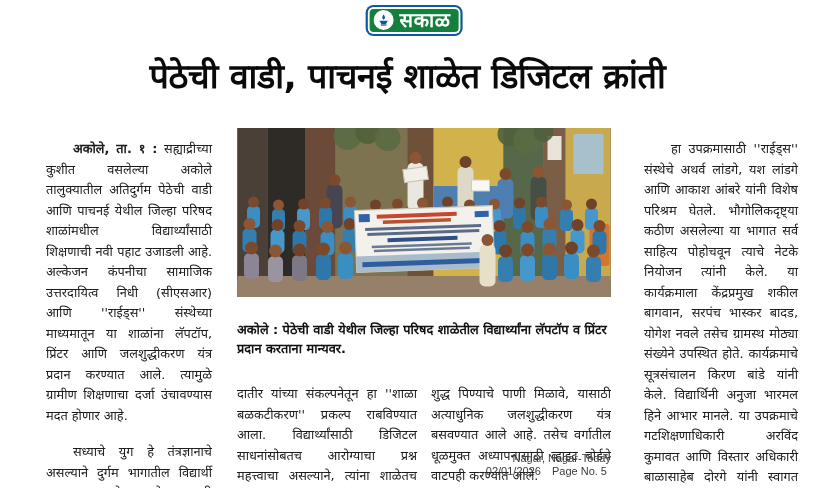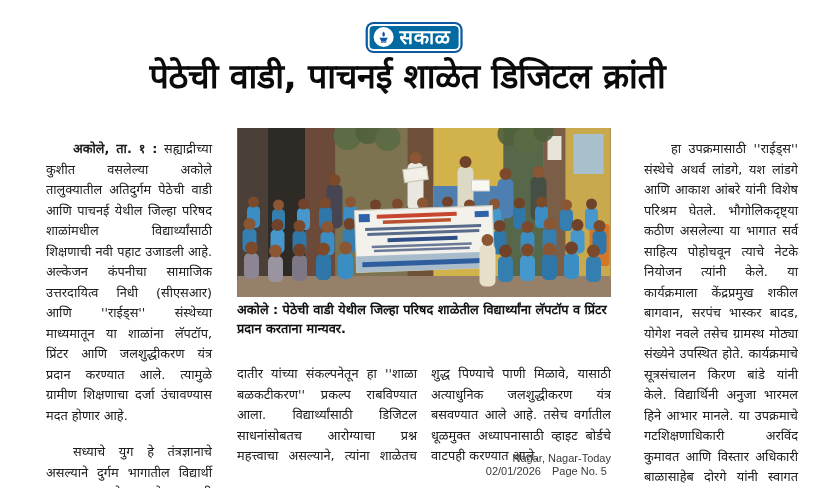--- a/index.html
+++ b/index.html
@@ -2,22 +2,22 @@
 <html><head>
 <meta charset="utf-8">
 <style>
   html,body{margin:0;padding:0;background:#ffffff;}
   .page{
     position:relative; width:828px; height:488px; overflow:hidden;
     background:#ffffff; font-family:"DejaVu Sans",sans-serif; color:#161616;
   }
   
   .logo{
-    position:absolute; top:24px; left:50%; transform:translateX(-50%);
-    background:#0369a1; border-radius:6px; padding:3px 10px 4px 6px;
+    position:absolute; top:7px; left:50%; transform:translateX(-50%);
+    background:#15803d; border-radius:6px; padding:3px 10px 4px 6px;
     display:flex; align-items:flex-start; gap:6px;
     box-shadow: inset 0 0 0 2px #ffffff, 0 0 0 2px #0d57a5;
   }
   .logo-badge{width:20px;height:20px;border-radius:50%;background:#ffffff;
     display:flex;align-items:center;justify-content:center;}
   .logo-text{color:#ffffff;font-weight:bold;font-size:20px;line-height:1;letter-spacing:.5px;}
   
   .headline{
     position:absolute; left:0; right:13px; top:52px; text-align:center;
     font-size:34px; font-weight:bold; color:#0a0a0a; white-space:nowrap;
@@ -25,21 +25,21 @@
   }
   
   .btxt{font-size:12.8px; line-height:20.5px; text-align:justify; color:#1c1c1c;}
   .btxt p{margin:16px; text-indent:2.1em;}
   .col-left{position:absolute; left:30px; top:123px; width:198px;}
   .col-right{position:absolute; left:628px; top:123px; width:186px;}
   .center{position:absolute; left:237px; top:128px; width:374px;}
   .photo-wrap{width:374px; height:169px; overflow:hidden; background:#8c7a5e;}
   .photo-wrap svg{display:block;}
   .caption{font-weight:bold; font-size:12.8px; line-height:19px;
-    margin-top:3px; color:#111; text-align:left;}
+    margin-top:23px; color:#111; text-align:left;}
   .midcols{margin-top:26px; column-count:2; column-gap:14px; height:118px; overflow:hidden;}
   .footer{position:absolute; left:237px; top:452px; width:374px; text-align:right;
     font-family:"Liberation Sans",sans-serif; font-size:11px; line-height:13px; color:#3a3a3a;}
   .footer .l2 span{margin:0 4px;}
 </style>
 </head>
 <body>
 
 <div class="page">
 

